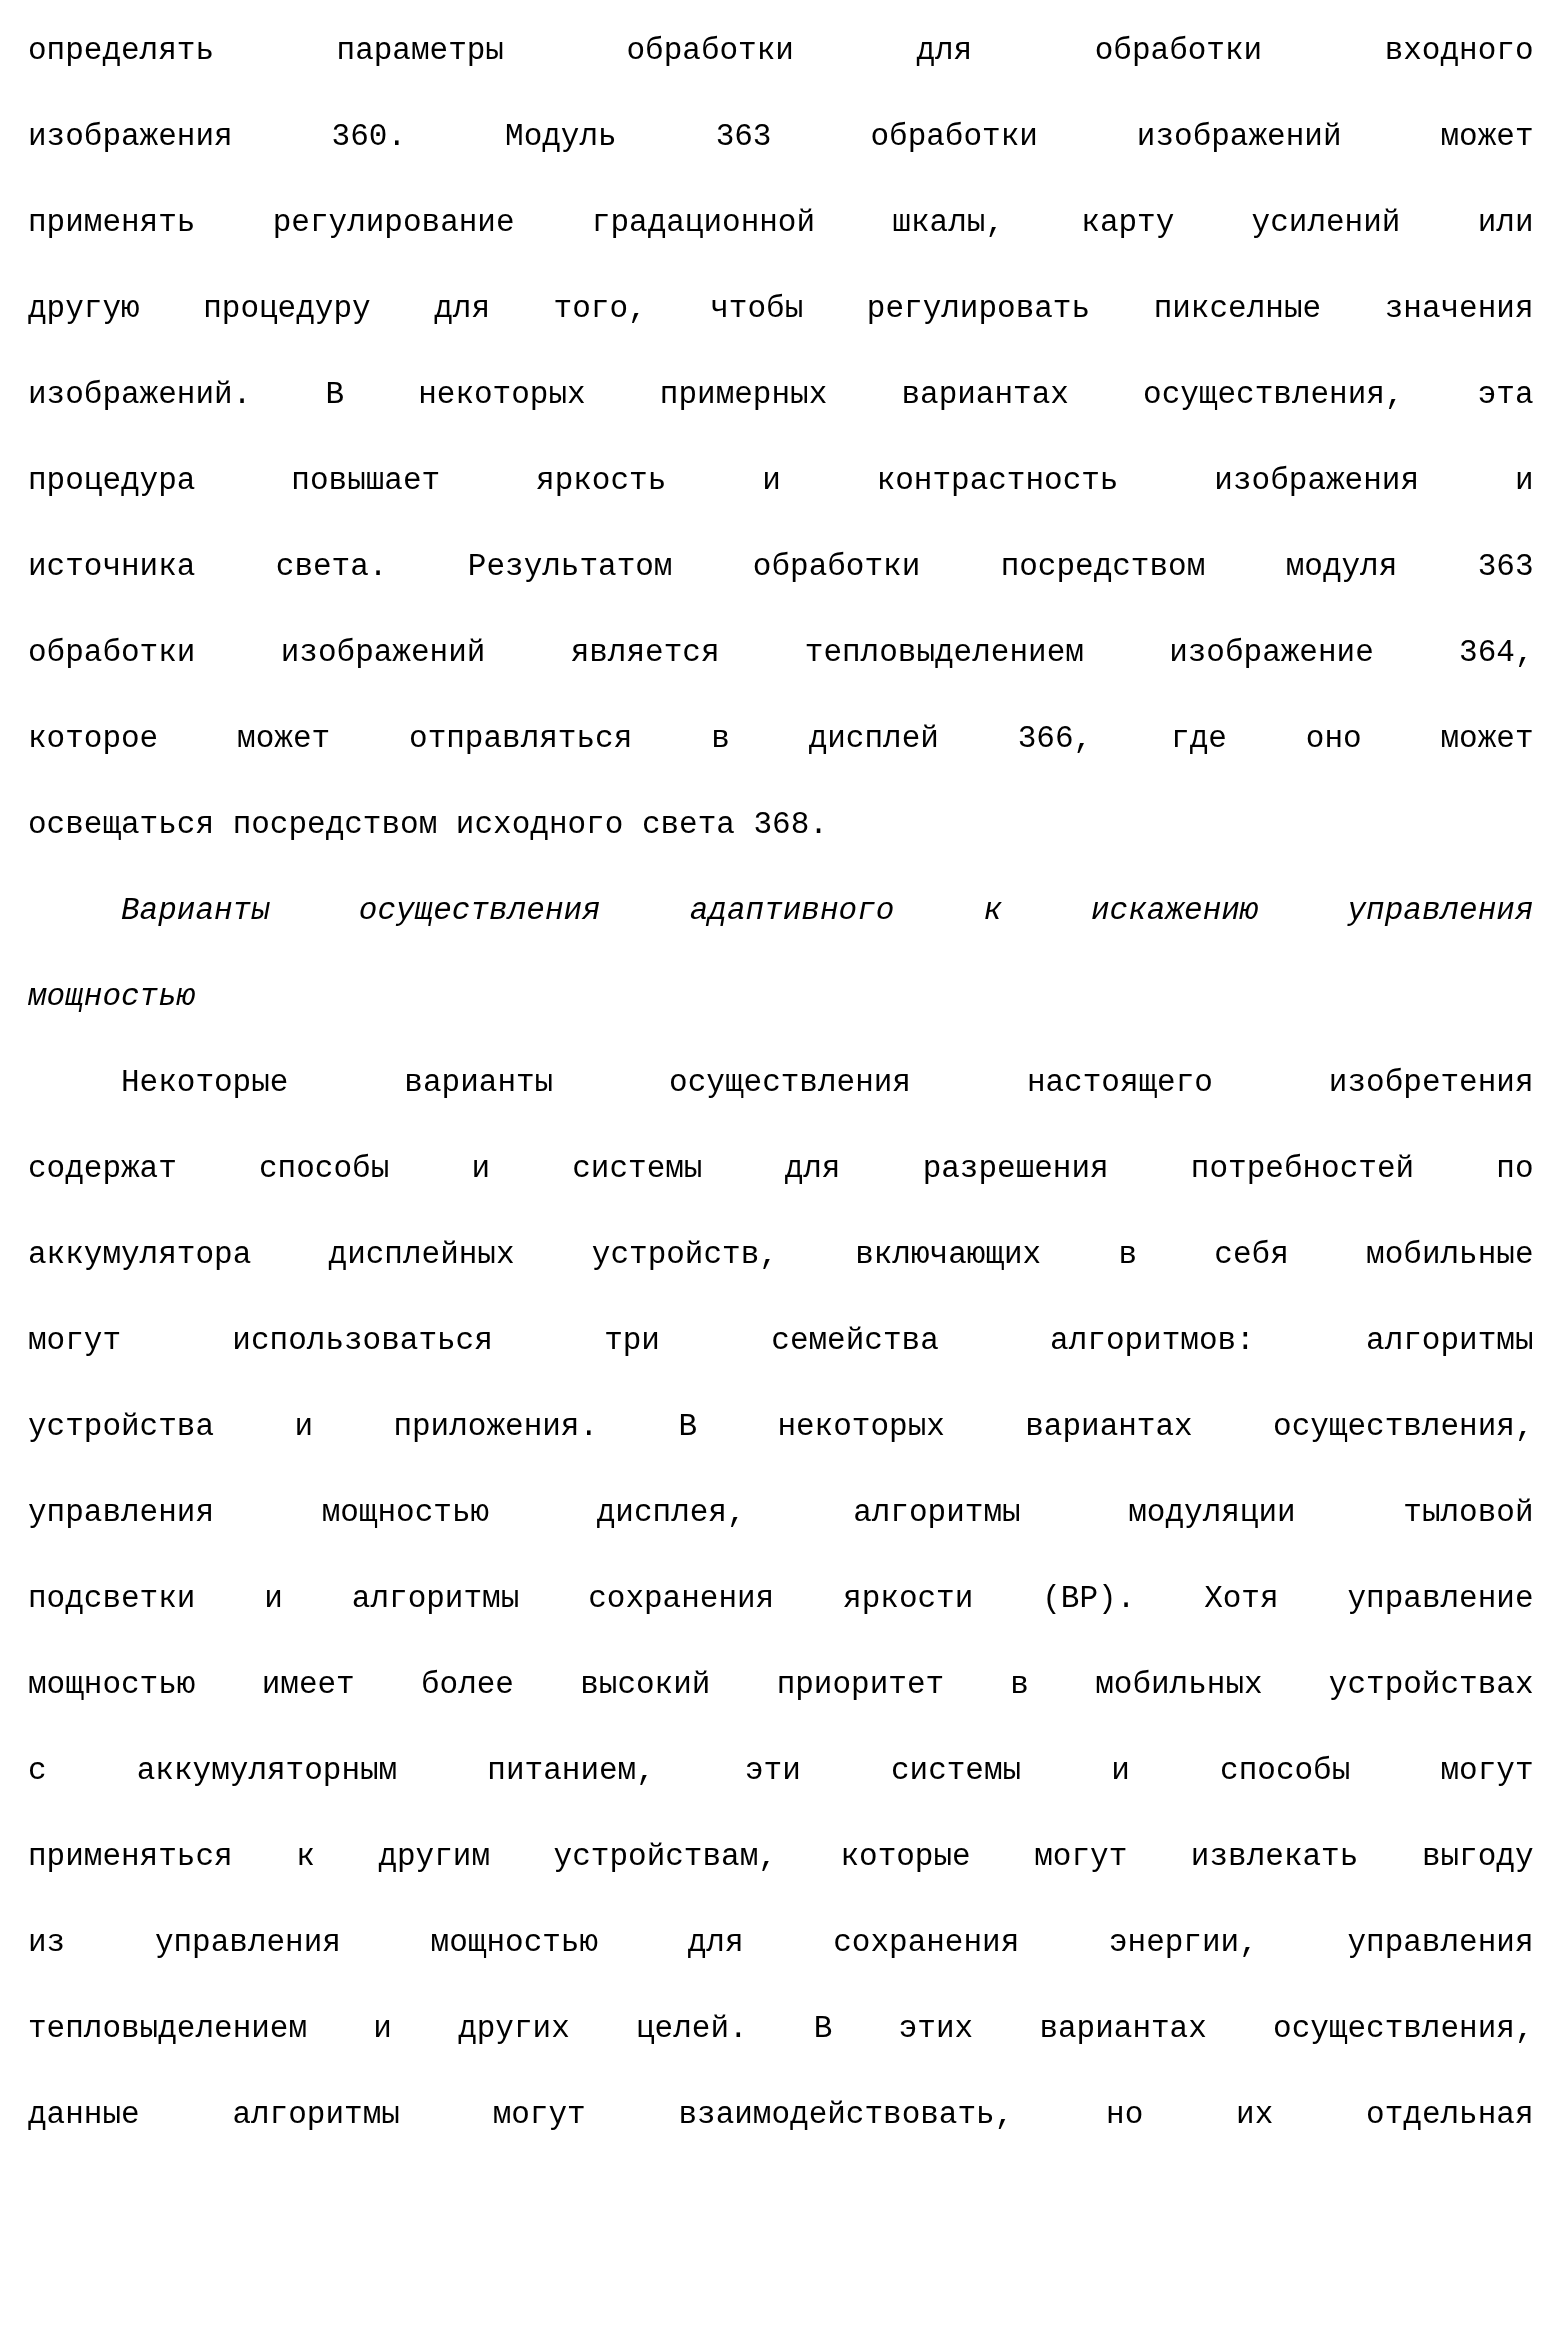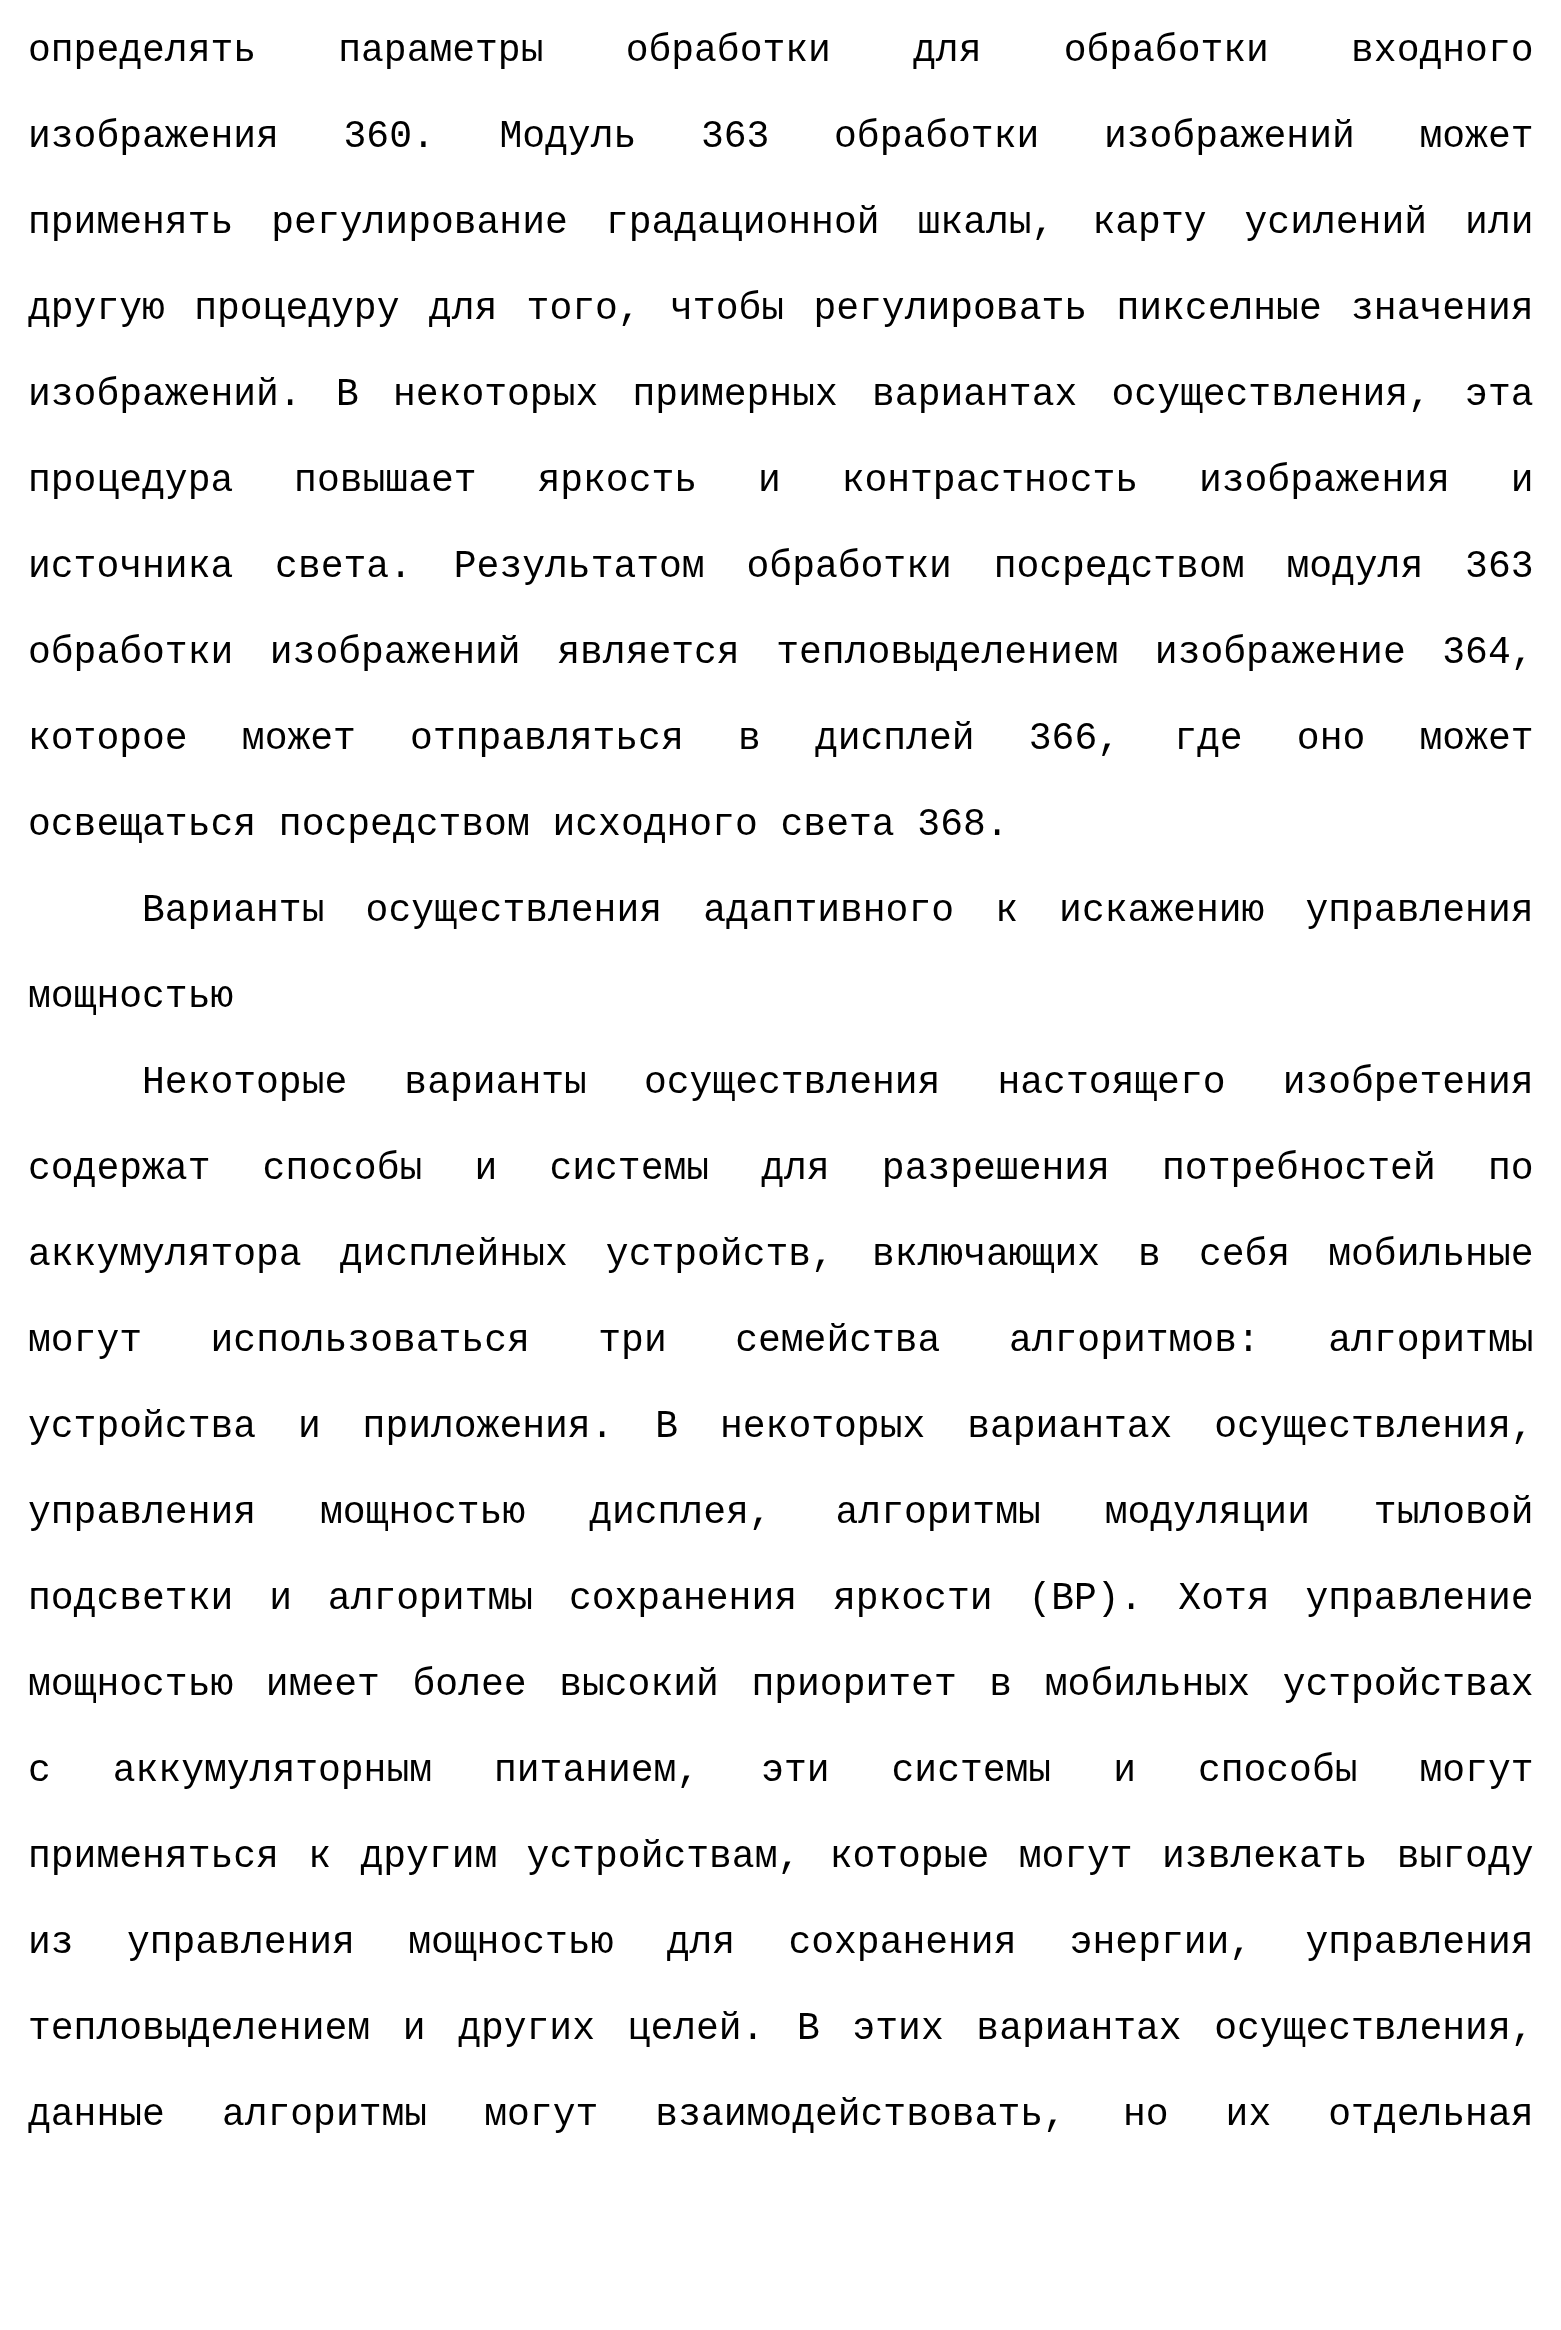--- a/index.html
+++ b/index.html
@@ -13,37 +13,38 @@
     overflow: hidden;
   }
   .page {
     box-sizing: border-box;
     width: 1561px;
     height: 1976px;
     padding: 7.7px 27.5px 0 28px;
     background: #ffffff;
     color: #000000;
     font-family: "Liberation Mono", "DejaVu Sans Mono", monospace;
-    font-size: 38px;
+    font-size: 31px;
     line-height: 86px;
   }
   .line {
     width: 100%;
     text-align: justify;
     text-align-last: justify;
     -moz-text-align-last: justify;
   }
   .line.no-stretch {
     text-align-last: left;
     -moz-text-align-last: left;
   }
   .line.indent {
     text-indent: 5ch;
   }
   .line.italic {
+    font-style: italic;
   }
 </style>
 </head>
 <body>
 
 <div class="page">
 
   <div class="line">определять параметры обработки для обработки входного</div>
   <div class="line">изображения 360. Модуль 363 обработки изображений может</div>
   <div class="line">применять регулирование градационной шкалы, карту усилений или</div>

